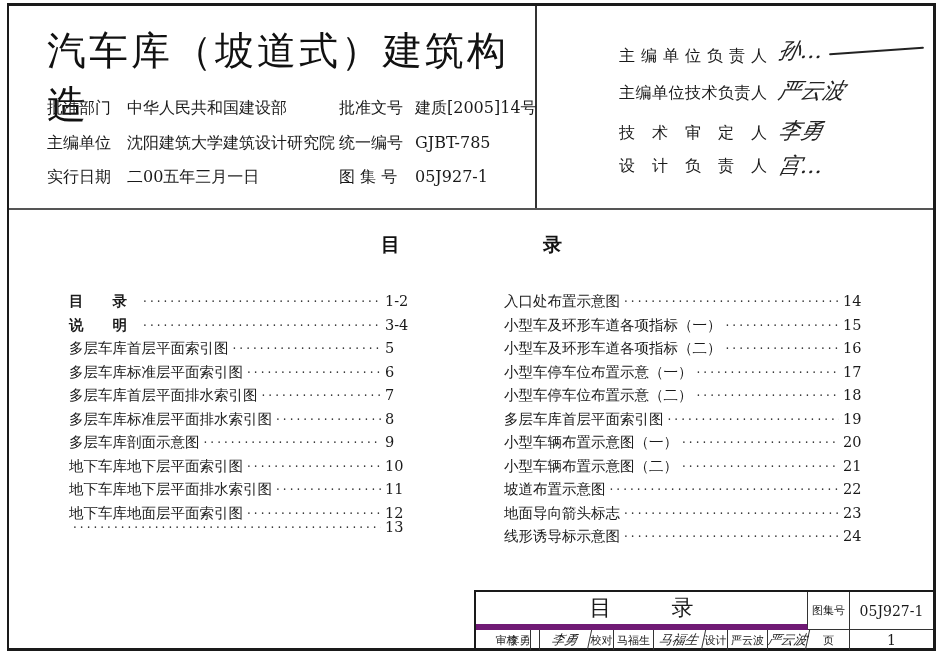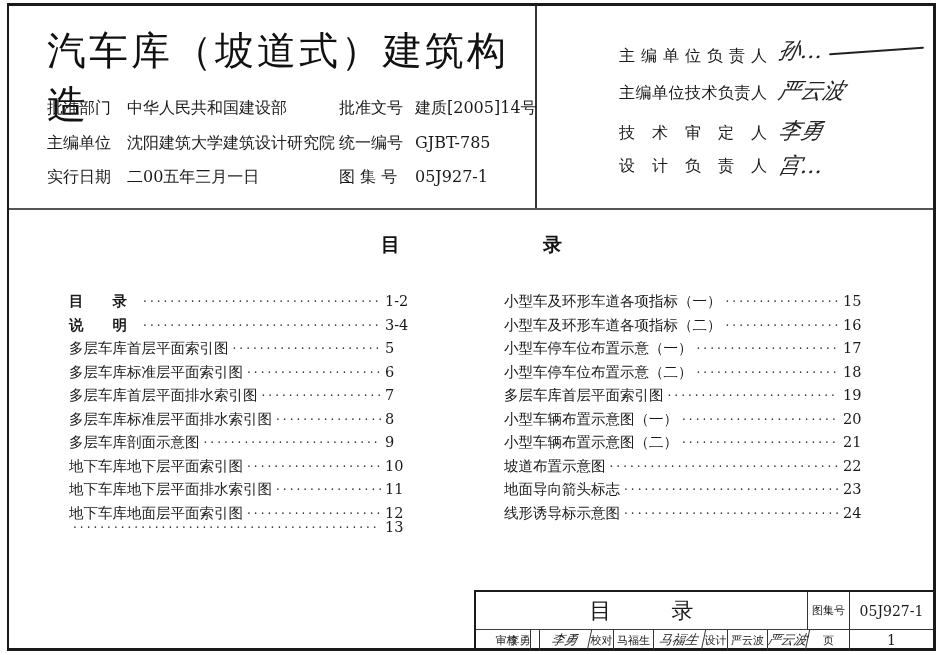--- a/index.html
+++ b/index.html
@@ -40,21 +40,21 @@
   .toc-item .t.bold { font-family: "DejaVu Sans", sans-serif; font-weight: bold; letter-spacing: 12px; }
   .toc-item .dots { flex: 1 1 auto; overflow: hidden; color: #333; letter-spacing: 3px;
                     margin: 0 4px; font-size: 12px; }
   .toc-item .dots::before { content: "··································································"; }
   .toc-item .pg { flex: 0 0 36px; text-align: left; font-size: 14.5px; }
 
   .title-block { position: absolute; left: 474px; top: 590px; width: 459px; height: 58px;
                  border-top: 2px solid #1a1a1a; border-left: 2px solid #1a1a1a; }
   .tb-cell { position: absolute; border-right: 1px solid #333; display: flex;
              align-items: center; justify-content: center; white-space: nowrap; }
-  .tb-big { left: 0; top: 0; width: 332px; height: 38px; border-bottom: 1px solid #701a75;
+  .tb-big { left: 0; top: 0; width: 332px; height: 38px; border-bottom: 6px solid #701a75;
             font-family: "DejaVu Sans", sans-serif; font-size: 22px; letter-spacing: 60px;
             padding-left: 60px; }
   .tb-lbl1 { left: 332px; top: 0; width: 42px; height: 38px; border-bottom: 1px solid #333; font-size: 11px; }
   .tb-val1 { left: 374px; top: 0; width: 83px; height: 38px; border-bottom: 1px solid #333;
              border-right: none; font-size: 14px; }
   .tb-row2 { top: 38px; height: 20px; font-size: 11px; }
   .tb-sig { font-style: italic; font-size: 13px; transform: skewX(-12deg); }
 </style>
 </head>
 <body>
@@ -163,20 +163,25 @@
         <span class="dots"></span>
         <span class="pg">12</span>
       </div>
     <div class="toc-item">
         <span class="dots"></span>
         <span class="pg">13</span>
       </div>
   </div>
 
   <div class="toc-col" style="left:495px;width:375px">
+    <div class="toc-item">
+        <span class="t">入口处布置示意图</span>
+        <span class="dots"></span>
+        <span class="pg">14</span>
+      </div>
     <div class="toc-item">
         <span class="t">小型车及环形车道各项指标（一）</span>
         <span class="dots"></span>
         <span class="pg">15</span>
       </div>
     <div class="toc-item">
         <span class="t">小型车及环形车道各项指标（二）</span>
         <span class="dots"></span>
         <span class="pg">16</span>
       </div>

